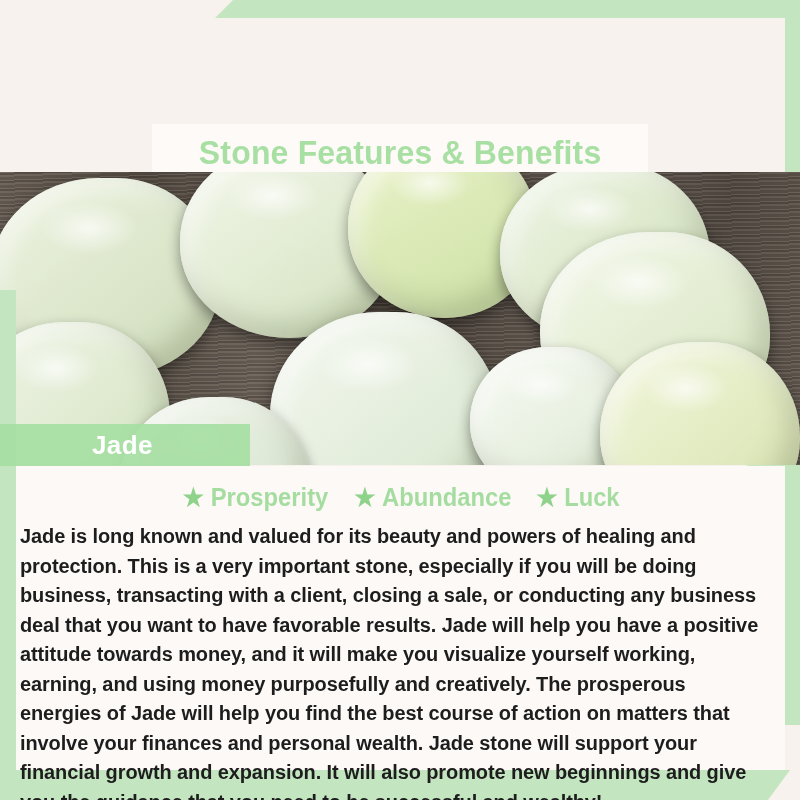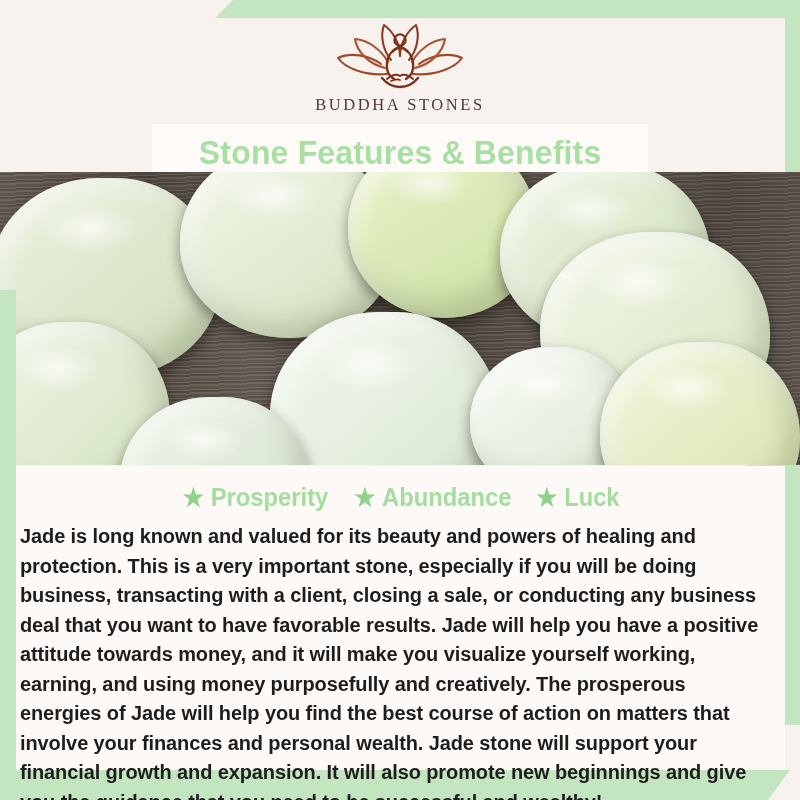--- a/index.html
+++ b/index.html
@@ -250,66 +250,42 @@
 
 <div class="poster">
 
   <div class="deco-top-right"></div>
   <div class="deco-right-strip"></div>
   <div class="deco-right-strip-2"></div>
   <div class="deco-right-tab"></div>
   <div class="deco-left-strip"></div>
   <div class="deco-bottom"></div>
 
-  <div class="header">
-    <div class="logo-wrap">
-      <svg class="logo-mark" viewBox="0 0 150 72">
-        <g fill="none" stroke="#8b3a21" stroke-width="2.1" stroke-linecap="round" stroke-linejoin="round">
-
-          <path d="M62 56 C40 58 20 50 13 40 C25 34 44 37 56 46" stroke="#9c4b2c"></path>
-          <path d="M88 56 C110 58 130 50 137 40 C125 34 106 37 94 46" stroke="#9c4b2c"></path>
-
-          <path d="M60 50 C44 46 32 34 30 21 C44 22 57 33 63 44" stroke="#a85432"></path>
-          <path d="M90 50 C106 46 118 34 120 21 C106 22 93 33 87 44" stroke="#a85432"></path>
-
-          <path d="M66 42 C58 32 55 18 59 7 C69 14 75 27 75 38" stroke="#8b3a21"></path>
-          <path d="M84 42 C92 32 95 18 91 7 C81 14 75 27 75 38" stroke="#8b3a21"></path>
-
-          <circle cx="75" cy="22" r="5.6" fill="none" stroke="#7d3119" stroke-width="2.3"></circle>
-
-          <path d="M75 29 C68 31 63 37 62 45 C61 52 64 58 69 61" stroke="#7d3119" stroke-width="2.4"></path>
-          <path d="M75 29 C82 31 87 37 88 45 C89 52 86 58 81 61" stroke="#7d3119" stroke-width="2.4"></path>
-
-          <path d="M57 60 C62 66 68 69 75 69 C82 69 88 66 93 60" stroke="#7d3119" stroke-width="2.4"></path>
-          <path d="M62 61 C67 57 72 56 75 58 C78 56 83 57 88 61" stroke="#7d3119" stroke-width="2"></path>
-          <path d="M66 63 C70 61 73 61 75 62" stroke="#7d3119" stroke-width="1.7"></path>
-        </g>
-      </svg>
-      <div class="brand-name">BUDDHA STONES</div>
-    </div>
-  </div>
 
   <div class="title-band">
     <div class="title-text">Stone Features &amp; Benefits</div>
   </div>
 
   <div class="photo">
     <div class="wood"></div>
     <div class="stone" style="left:-10px; top:6px; width:230px; height:200px; background:linear-gradient(140deg,#eef3e2,#dfe9cf 45%,#cfdcbb);"></div>
     <div class="stone" style="left:180px; top:-24px; width:215px; height:190px; background:linear-gradient(145deg,#f2f6e8,#e4edd6 48%,#d2e0bd);"></div>
     <div class="stone" style="left:348px; top:-34px; width:190px; height:180px; background:linear-gradient(150deg,#e9f2c9,#dcea b8 45%,#cfe3a8); background:linear-gradient(150deg,#ecf4cd,#dceab8 45%,#cde1a6);"></div>
     <div class="stone" style="left:500px; top:-8px; width:210px; height:180px; background:linear-gradient(135deg,#eef5e6,#dfeace 50%,#cfdfbb);"></div>
     <div class="stone" style="left:540px; top:60px; width:230px; height:200px; background:linear-gradient(140deg,#f3f7ea,#e6efd6 46%,#d5e3c0);"></div>
     <div class="stone" style="left:-30px; top:150px; width:200px; height:185px; background:linear-gradient(135deg,#f0f5e8,#e2ecd4 48%,#d1e0bd);"></div>
     <div class="stone" style="left:270px; top:140px; width:230px; height:210px; background:linear-gradient(140deg,#f4f8f0,#e7f0e0 46%,#d6e4cc);"></div>
     <div class="stone" style="left:470px; top:175px; width:165px; height:150px; background:linear-gradient(145deg,#f6f9f2,#eaf2e4 50%,#dae6cf);"></div>
     <div class="stone" style="left:600px; top:170px; width:200px; height:185px; background:linear-gradient(140deg,#f2f6dd,#e5edc6 48%,#d6e0ad);"></div>
     <div class="stone" style="left:120px; top:225px; width:190px; height:170px; background:linear-gradient(140deg,#eff4ea,#e1ebda 50%,#d0dcc6);"></div>
   </div>
 
+  <div class="jade-band">
+    <div class="jade-text">Jade</div>
+  </div>
 
   <div class="content">
     <div class="benefits">
       <div class="benefit">
         <span class="star">★</span>
         <span>Prosperity</span>
       </div>
       <div class="benefit">
         <span class="star">★</span>
         <span>Abundance</span>

